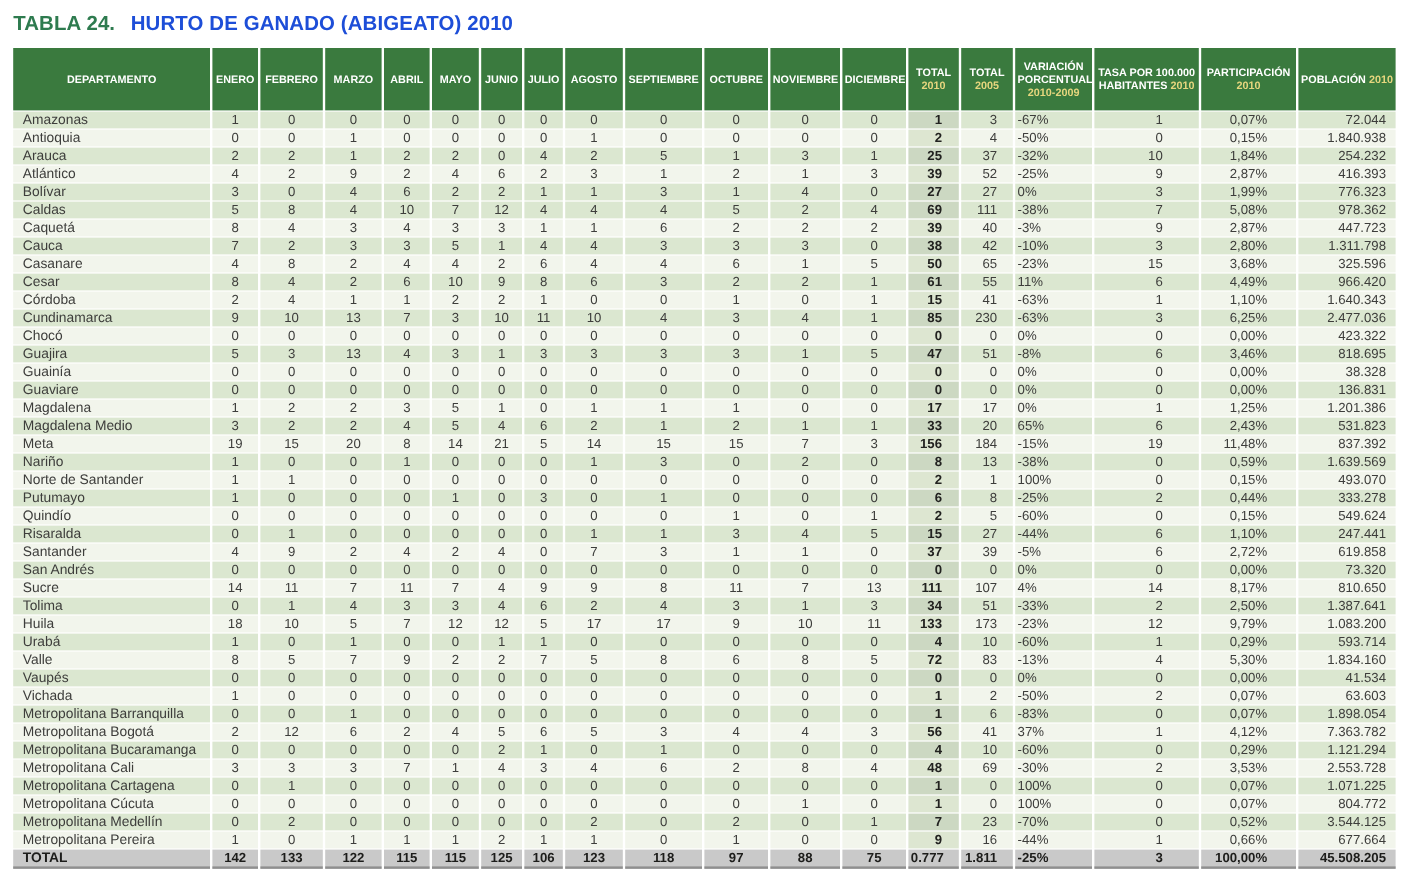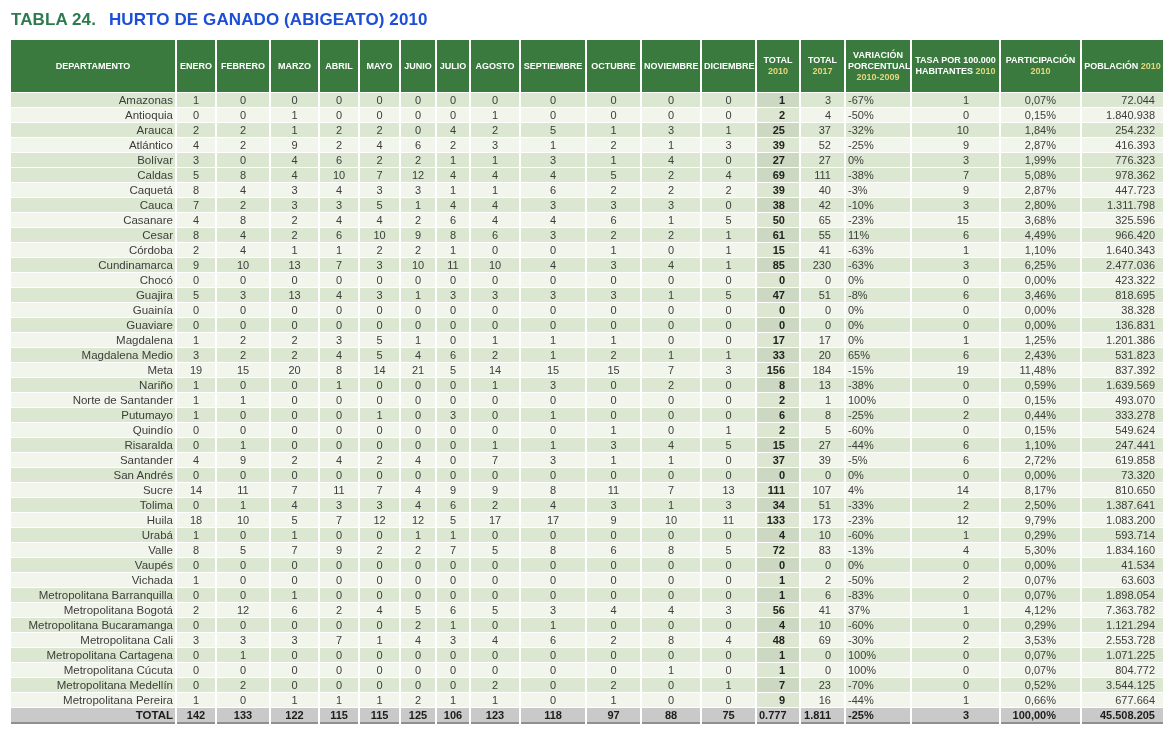--- a/index.html
+++ b/index.html
@@ -41,21 +41,21 @@
     font-size: 11px;
     color: #3d3d3b;
     height: 14px;
     line-height: 13px;
     padding: 0 2px;
     white-space: nowrap;
     overflow: hidden;
   }
   tr.odd  td { background: #dbe7d0; }
   tr.even td { background: #f2f5ec; }
-  td.dept { text-align: right; padding-left: 8px; font-size: 11.5px; }
+  td.dept { text-align: left; padding-left: 8px; font-size: 11.5px; }
   td.num  { text-align: center; }
   td.t2010 { text-align: right; padding-right: 14px; font-weight: bold; color: #222220; }
   tr.odd  td.t2010 { background: #ccd8c2; }
   tr.even td.t2010 { background: #dde6d1; }
   td.t2009 { text-align: right; padding-right: 13px; }
   td.pct  { padding-right: 10px; }
   td.tasa { text-align: right; padding-right: 30px; }
   td.part { text-align: right; padding-right: 24px; }
   td.pob  { text-align: right; padding-right: 8px; }
   tr.total td {
@@ -105,21 +105,21 @@
           <th>ABRIL</th>
           <th>MAYO</th>
           <th>JUNIO</th>
           <th>JULIO</th>
           <th>AGOSTO</th>
           <th>SEPTIEMBRE</th>
           <th>OCTUBRE</th>
           <th>NOVIEMBRE</th>
           <th>DICIEMBRE</th>
           <th>TOTAL <span class="year">2010</span></th>
-          <th>TOTAL <span class="year">2017</span></th>
+          <th>TOTAL <span class="year">2005</span></th>
           <th>VARIACIÓN PORCENTUAL <span class="year">2010-2009</span></th>
           <th>TASA POR 100.000 HABITANTES <span class="year">2010</span></th>
           <th>PARTICIPACIÓN <span class="year">2010</span></th>
           <th>POBLACIÓN <span class="year">2010</span></th>
         </tr>
       </thead>
     <tbody id="tbody">
         <tr class="odd">
           <td class="dept">Amazonas</td>
           <td class="num">1</td>

